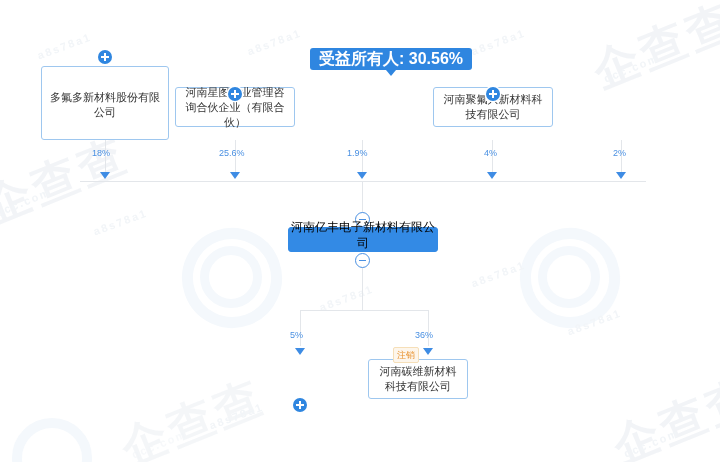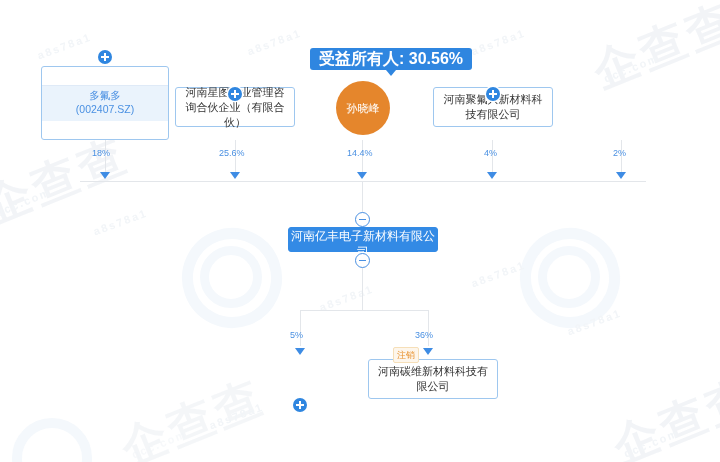--- a/index.html
+++ b/index.html
@@ -41,22 +41,22 @@
     display:flex;flex-direction:column;align-items:stretch;justify-content:center;
   }
   .node .nm{padding:4px 6px;}
   .node.stock{padding:0;}
   .node .stock-name{padding:5px 6px 2px;}
   .node .stock-code{background:#eaf3fc;color:#4a90e2;padding:2px 4px 5px;border-top:1px solid #dfeaf7;font-size:10.5px;line-height:14px;}
 
   .node-main{
     position:absolute;box-sizing:border-box;
     background:#338ae5;border:1px solid #338ae5;border-radius:3px;
-    color:#ffffff;font-size:12px;line-height:16px;
-    display:flex;align-items:flex-start;justify-content:center;text-align:center;
+    color:#000000;font-size:12px;line-height:16px;
+    display:flex;align-items:flex-end;justify-content:center;text-align:center;
   }
 
   .circle-node{
     position:absolute;border-radius:50%;background:#e5862c;
     color:#fff;font-size:11px;display:flex;align-items:center;justify-content:center;text-align:center;
   }
 
   .tag-bo{
     position:absolute;background:#2f86e0;color:#fff;
     font-size:16px;line-height:14px;padding:4px 9px;border-radius:3px;white-space:nowrap;font-weight:700;
@@ -107,42 +107,36 @@
   <div class="line hline" style="left:80px;top:181px;width:566px;"></div>
 
   <div class="arrow" style="left:100px;top:172px;"></div>
   <div class="arrow" style="left:230px;top:172px;"></div>
   <div class="arrow" style="left:357px;top:172px;"></div>
   <div class="arrow" style="left:487px;top:172px;"></div>
   <div class="arrow" style="left:616px;top:172px;"></div>
 
   <div class="pct" style="left:92px;top:148px;">18%</div>
   <div class="pct" style="left:219px;top:148px;">25.6%</div>
-  <div class="pct" style="left:347px;top:148px;">14.4%</div>
+  <div class="pct" style="left:347px;top:148px;">1.9%</div>
   <div class="pct" style="left:484px;top:148px;">4%</div>
   <div class="pct" style="left:613px;top:148px;">2%</div>
 
   <div class="line vline" style="left:362px;top:181px;height:35px;"></div>
 
   <div class="node stock" style="left:41px;top:66px;width:128px;height:74px;">
-    <div class="stock-code">
-      <div>多氟多</div>
-      <div>(002407.SZ)</div>
-    </div>
+    <div class="stock-name">多氟多新材料股份有限公司</div>
   </div>
   <div class="plus" style="left:98px;top:50px;"></div>
 
   <div class="node" style="left:175px;top:87px;width:120px;height:40px;">
     <div class="nm">河南星图企业管理咨询合伙企业（有限合伙）</div>
   </div>
   <div class="plus" style="left:228px;top:87px;"></div>
 
-  <div class="circle-node" style="left:336px;top:81px;width:54px;height:54px;">
-    <span>孙晓峰</span>
-  </div>
 
   <div class="node" style="left:433px;top:87px;width:120px;height:40px;">
     <div class="nm">河南聚氟兴新材料科技有限公司</div>
   </div>
   <div class="plus" style="left:486px;top:87px;"></div>
 
 
   <div class="tag-bo" style="left:310px;top:48px;">
     <span>受益所有人: 30.56%</span>
     <span class="tail"></span>
@@ -160,18 +154,18 @@
   <div class="line vline" style="left:428px;top:310px;height:36px;"></div>
 
   <div class="arrow" style="left:295px;top:348px;"></div>
   <div class="arrow" style="left:423px;top:348px;"></div>
 
   <div class="pct" style="left:290px;top:330px;">5%</div>
   <div class="pct" style="left:415px;top:330px;">36%</div>
 
   <div class="plus" style="left:293px;top:398px;"></div>
 
-  <div class="node" style="left:368px;top:359px;width:130px;height:40px;">
+  <div class="node" style="left:368px;top:359px;width:100px;height:40px;">
     <div class="nm">河南碳维新材料科技有限公司</div>
   </div>
   <div class="badge-cancel" style="left:369px;top:347px;margin-left:24px;">注销</div>
 
 </div>
 
 </body></html>

